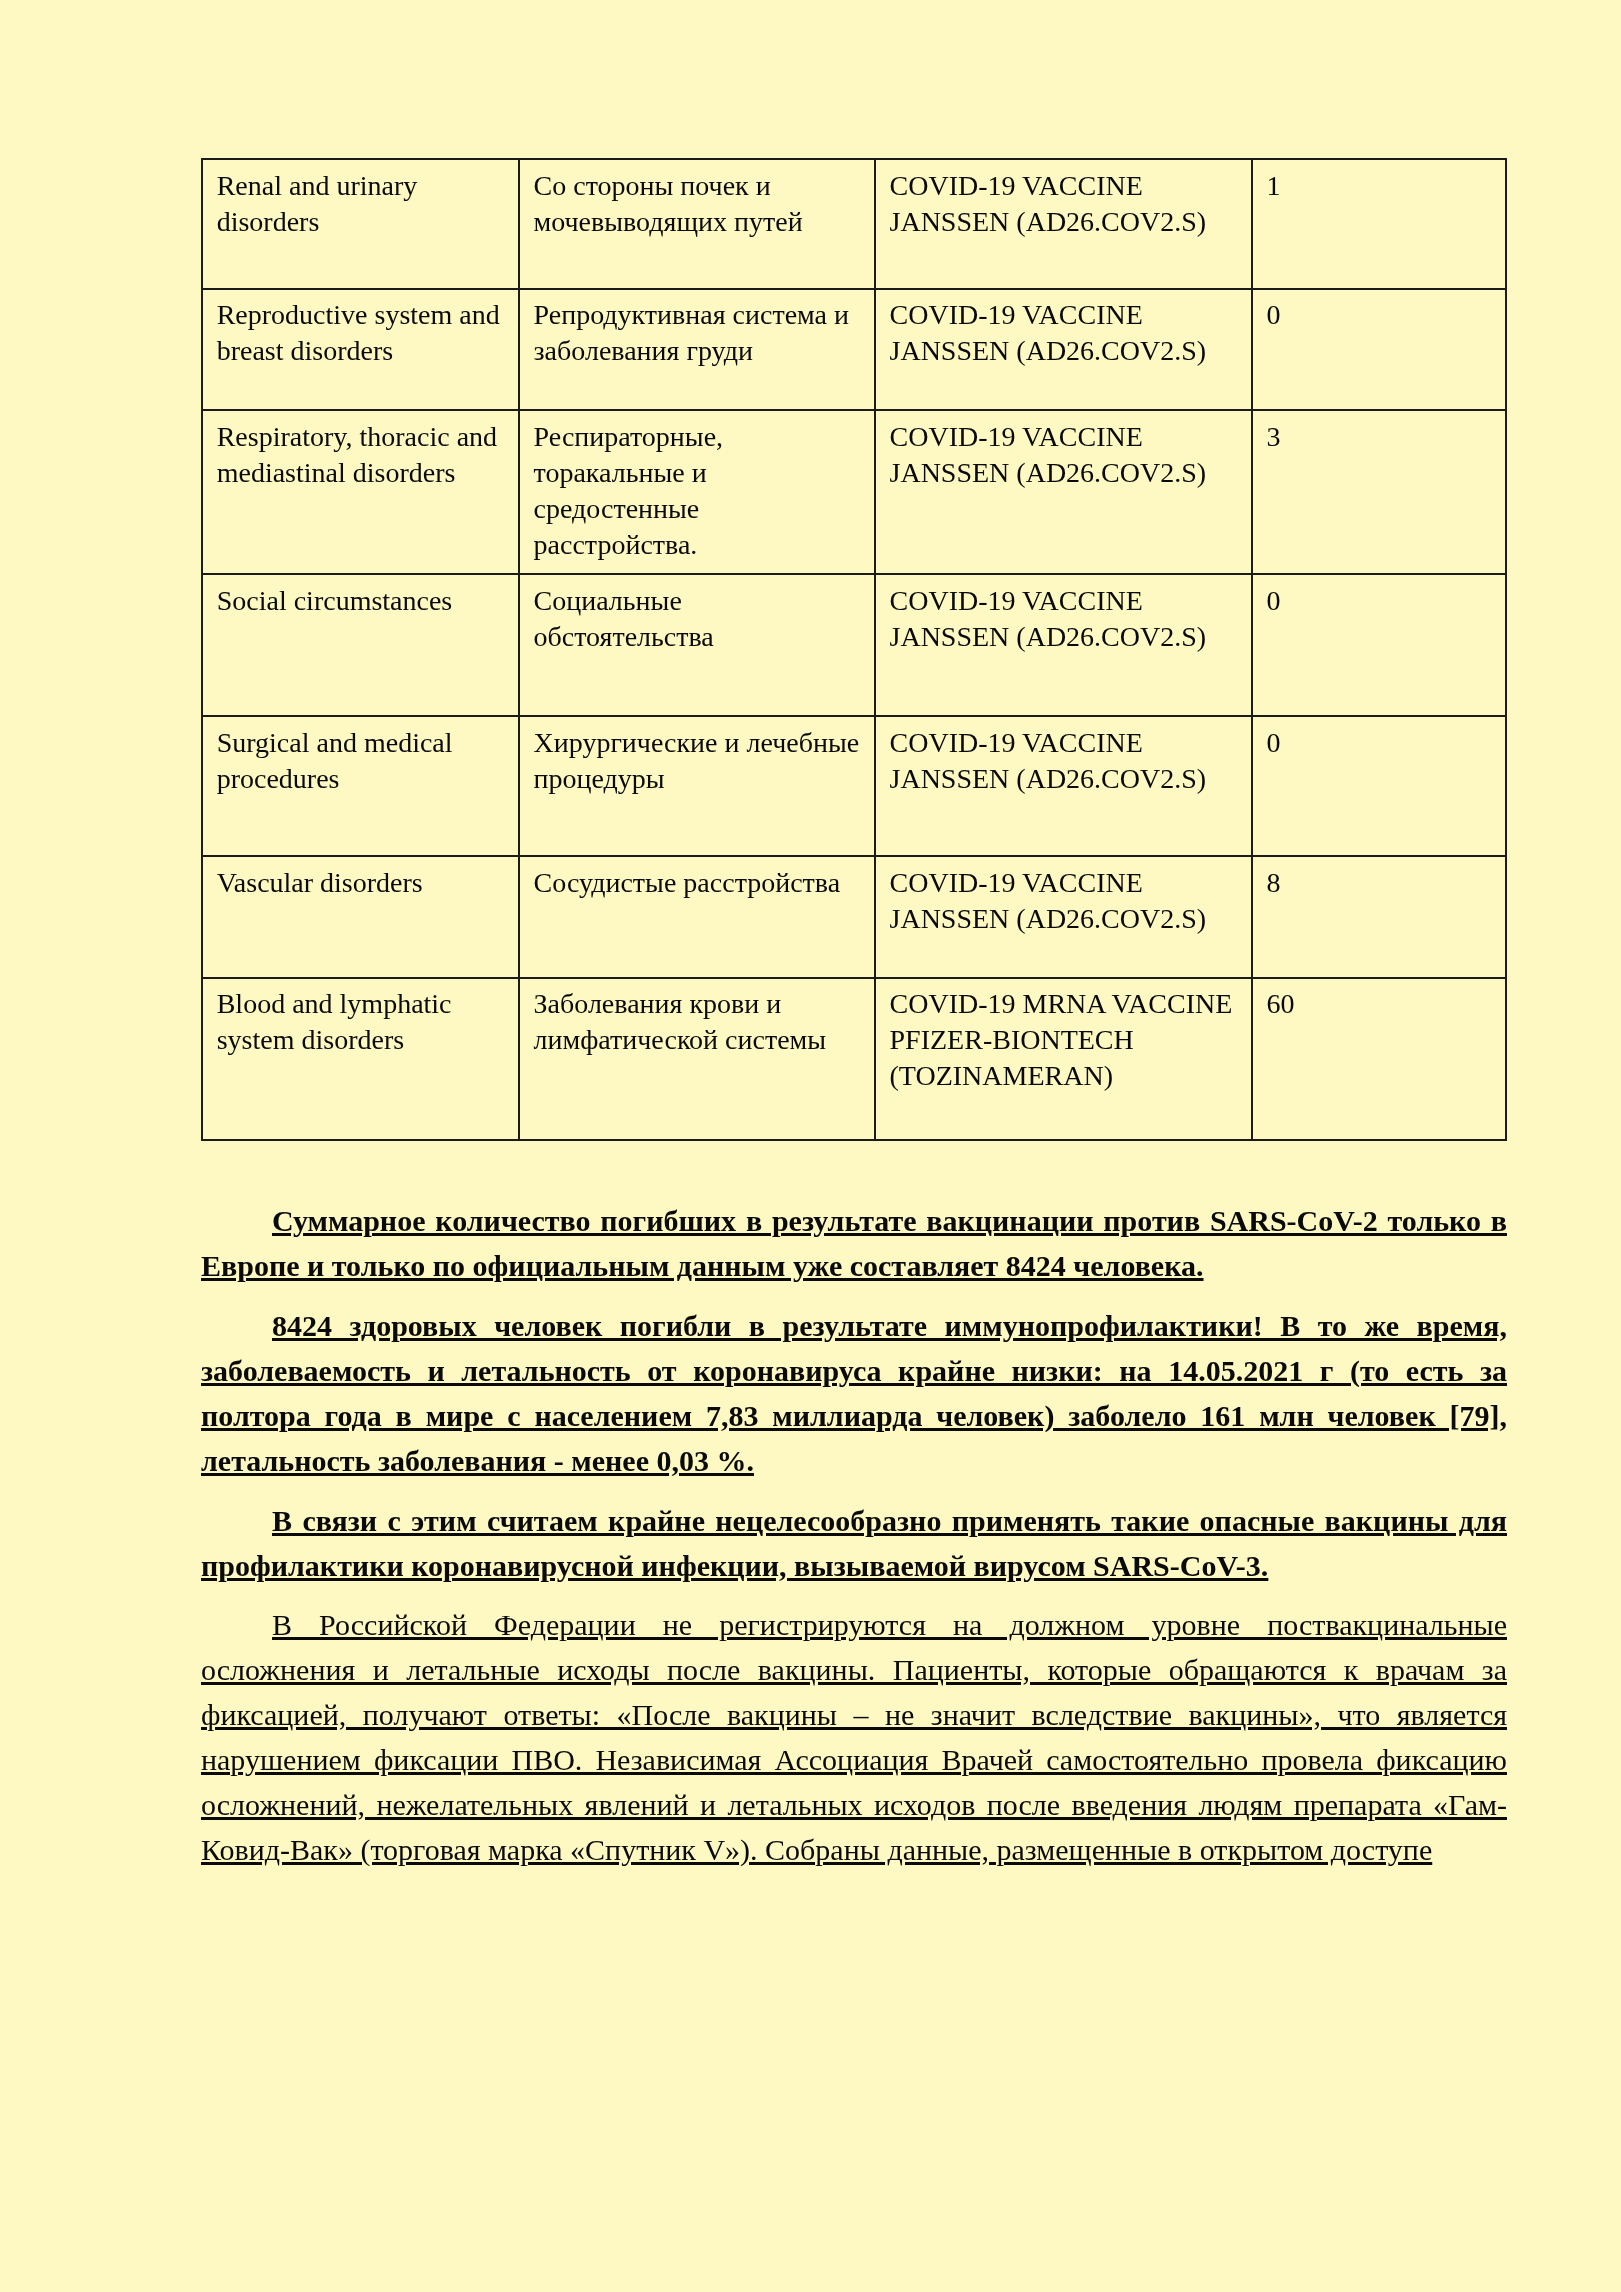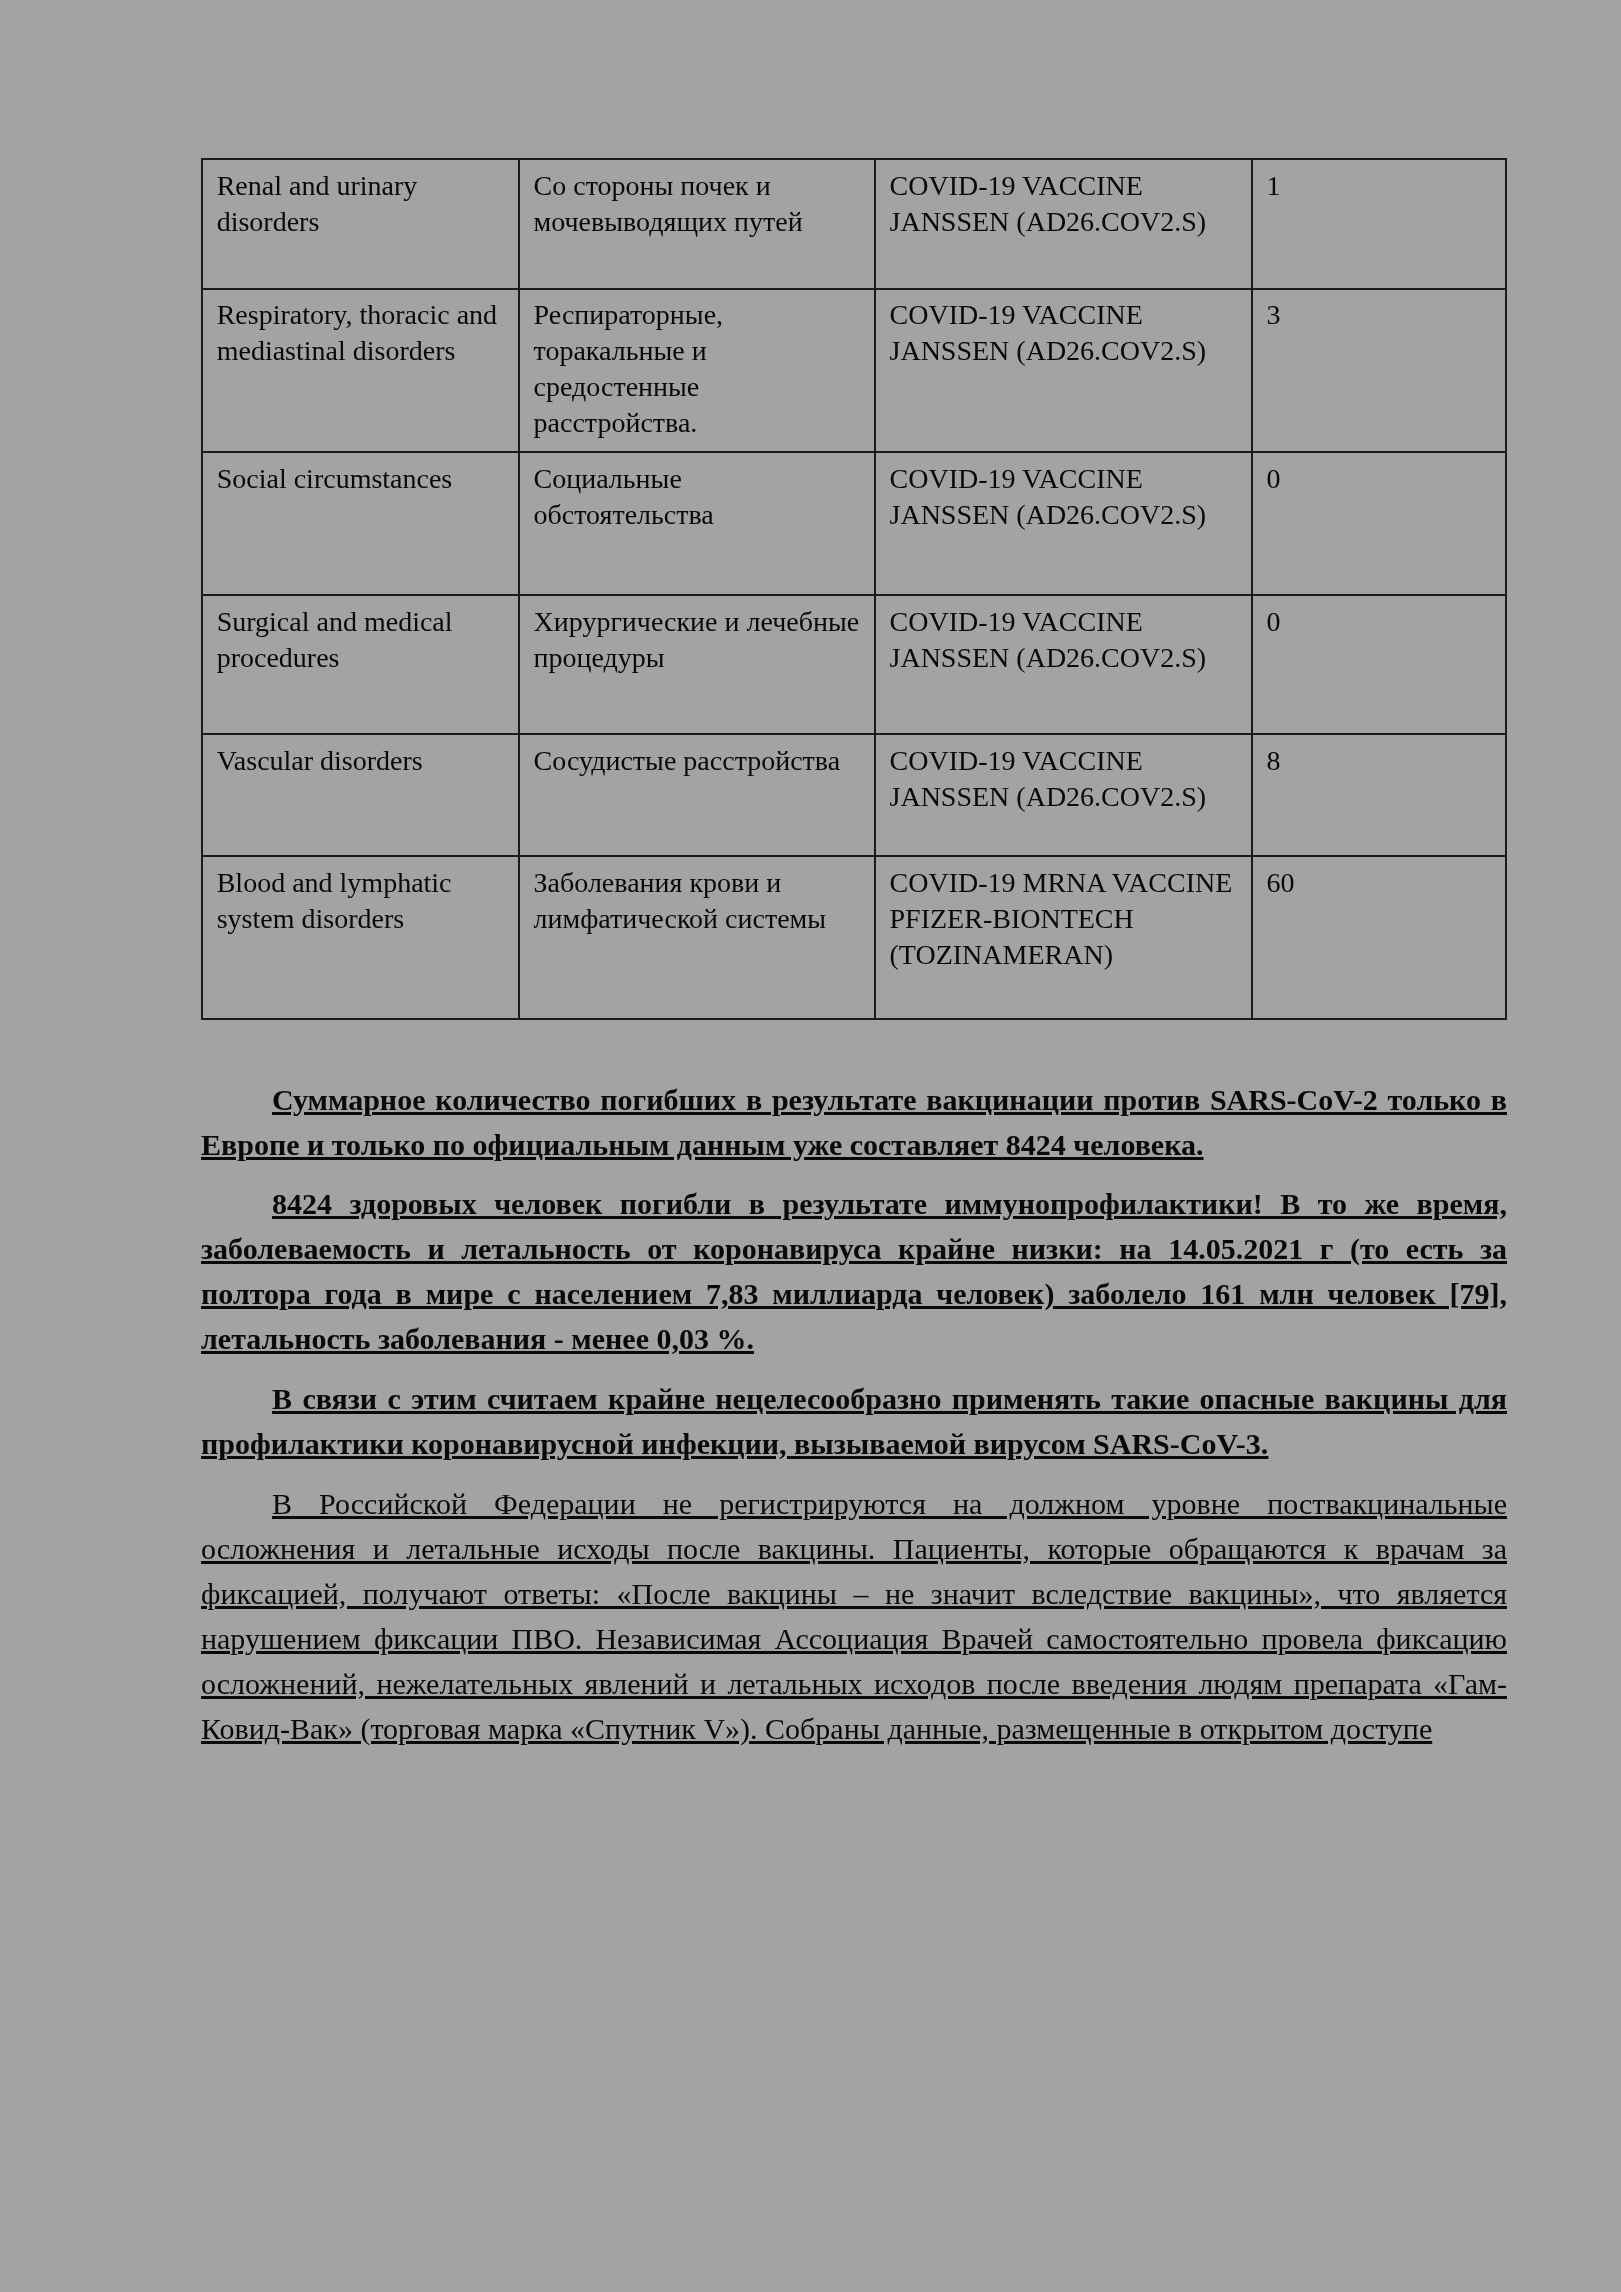--- a/index.html
+++ b/index.html
@@ -1,19 +1,19 @@
 <!DOCTYPE html>
 <html><head>
 <meta charset="utf-8">
 <style>
   html,body { margin:0; padding:0; background:#e8e8e8; }
   .page {
     position:relative;
     width:1621px; height:2293px;
-    background:#a3a3a3;
+    background:#fef9c3;
     font-family:"Liberation Serif", serif;
     color:#0a0a0a;
     overflow:hidden;
     margin:0 auto;
   }
   .content {
     position:absolute;
     left:201px; top:158px;
     width:1306px;
   }
@@ -60,20 +60,26 @@
           <col class="c3">
           <col class="c4">
         </colgroup>
       <tbody>
         <tr class="h118">
           <td>Renal and urinary disorders</td>
           <td>Со стороны почек и мочевыводящих путей</td>
           <td>COVID-19 VACCINE JANSSEN (AD26.COV2.S)</td>
           <td>1</td>
         </tr>
+        <tr class="h112">
+          <td>Reproductive system and breast disorders</td>
+          <td>Репродуктивная система и заболевания груди</td>
+          <td>COVID-19 VACCINE JANSSEN (AD26.COV2.S)</td>
+          <td>0</td>
+        </tr>
         <tr class="h148">
           <td>Respiratory, thoracic and mediastinal disorders</td>
           <td>Респираторные, торакальные и средостенные расстройства.</td>
           <td>COVID-19 VACCINE JANSSEN (AD26.COV2.S)</td>
           <td>3</td>
         </tr>
         <tr class="h132">
           <td>Social circumstances</td>
           <td>Социальные обстоятельства</td>
           <td>COVID-19 VACCINE JANSSEN (AD26.COV2.S)</td>

